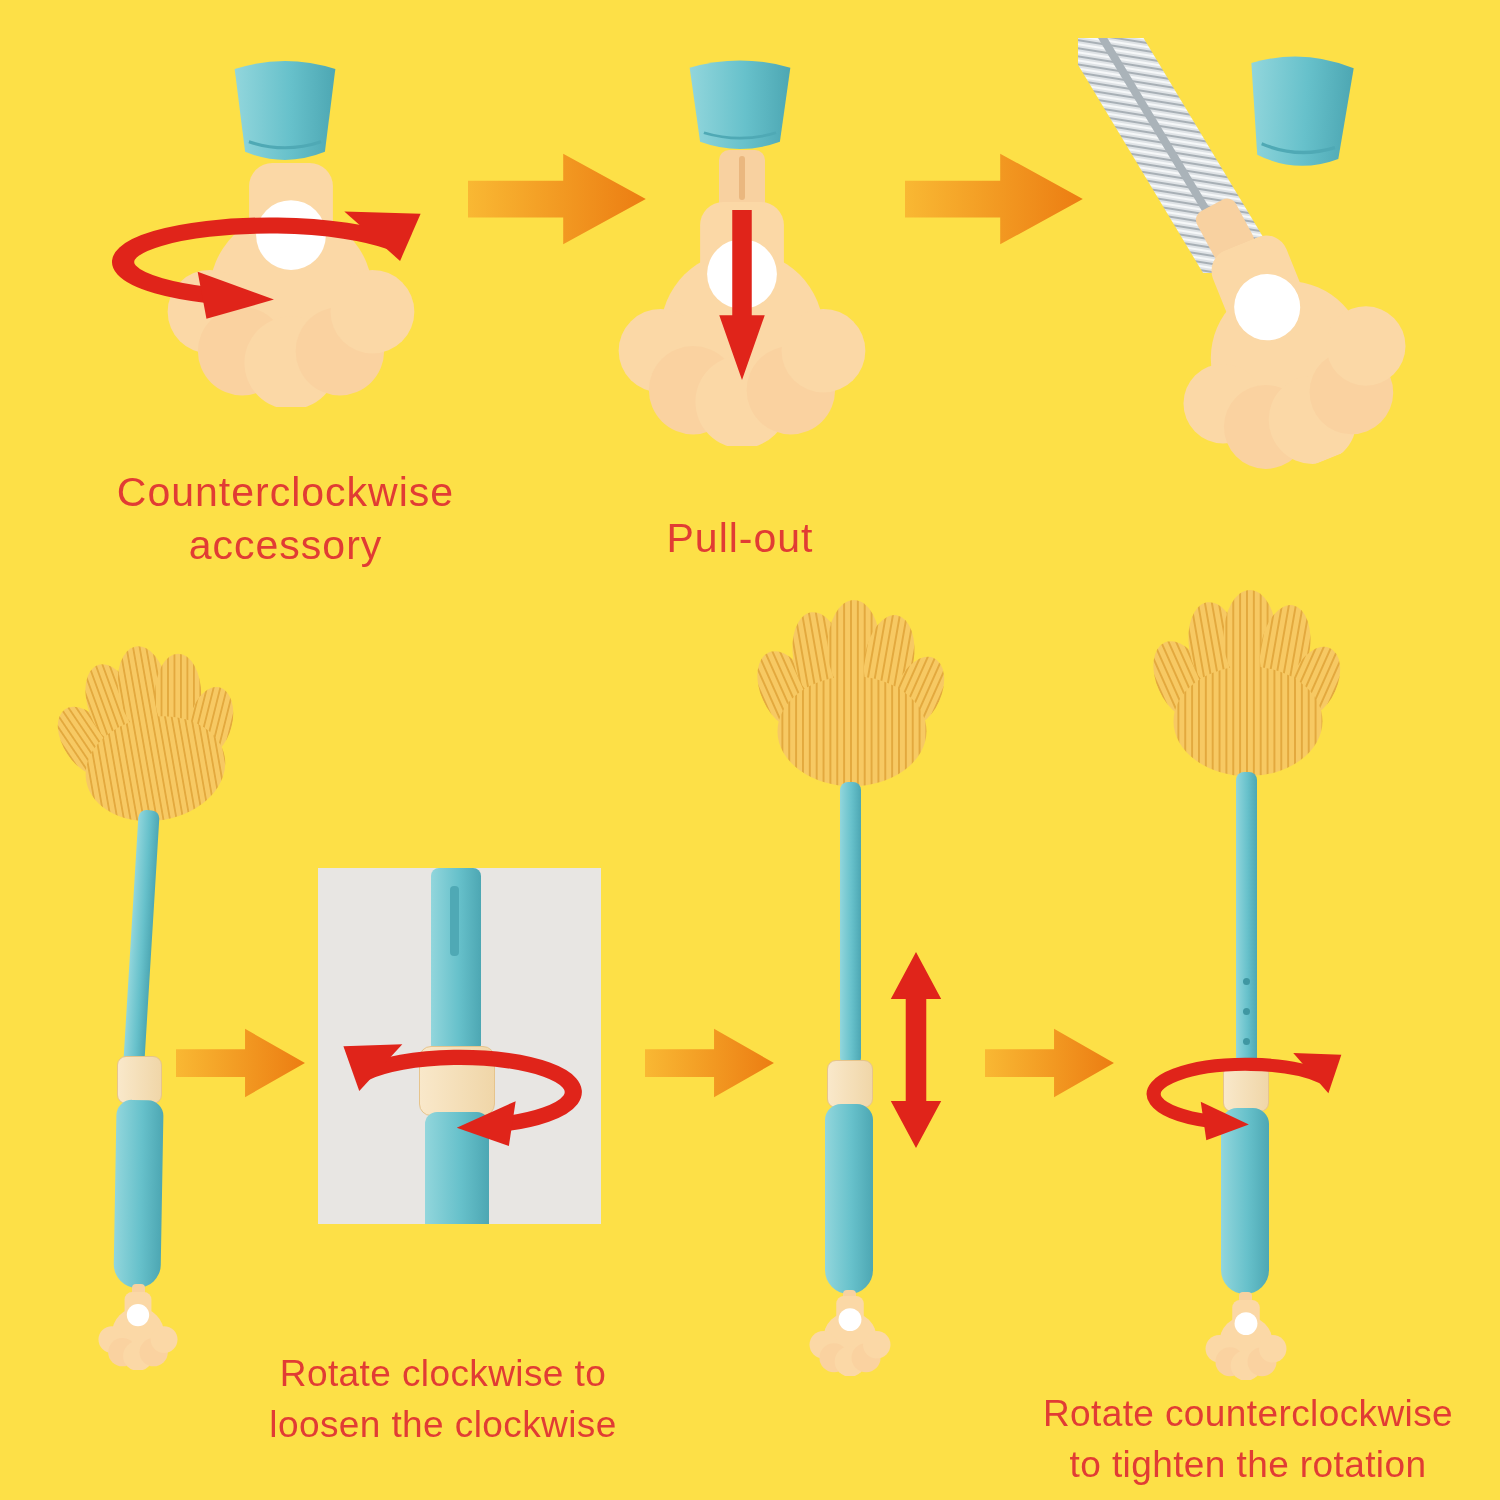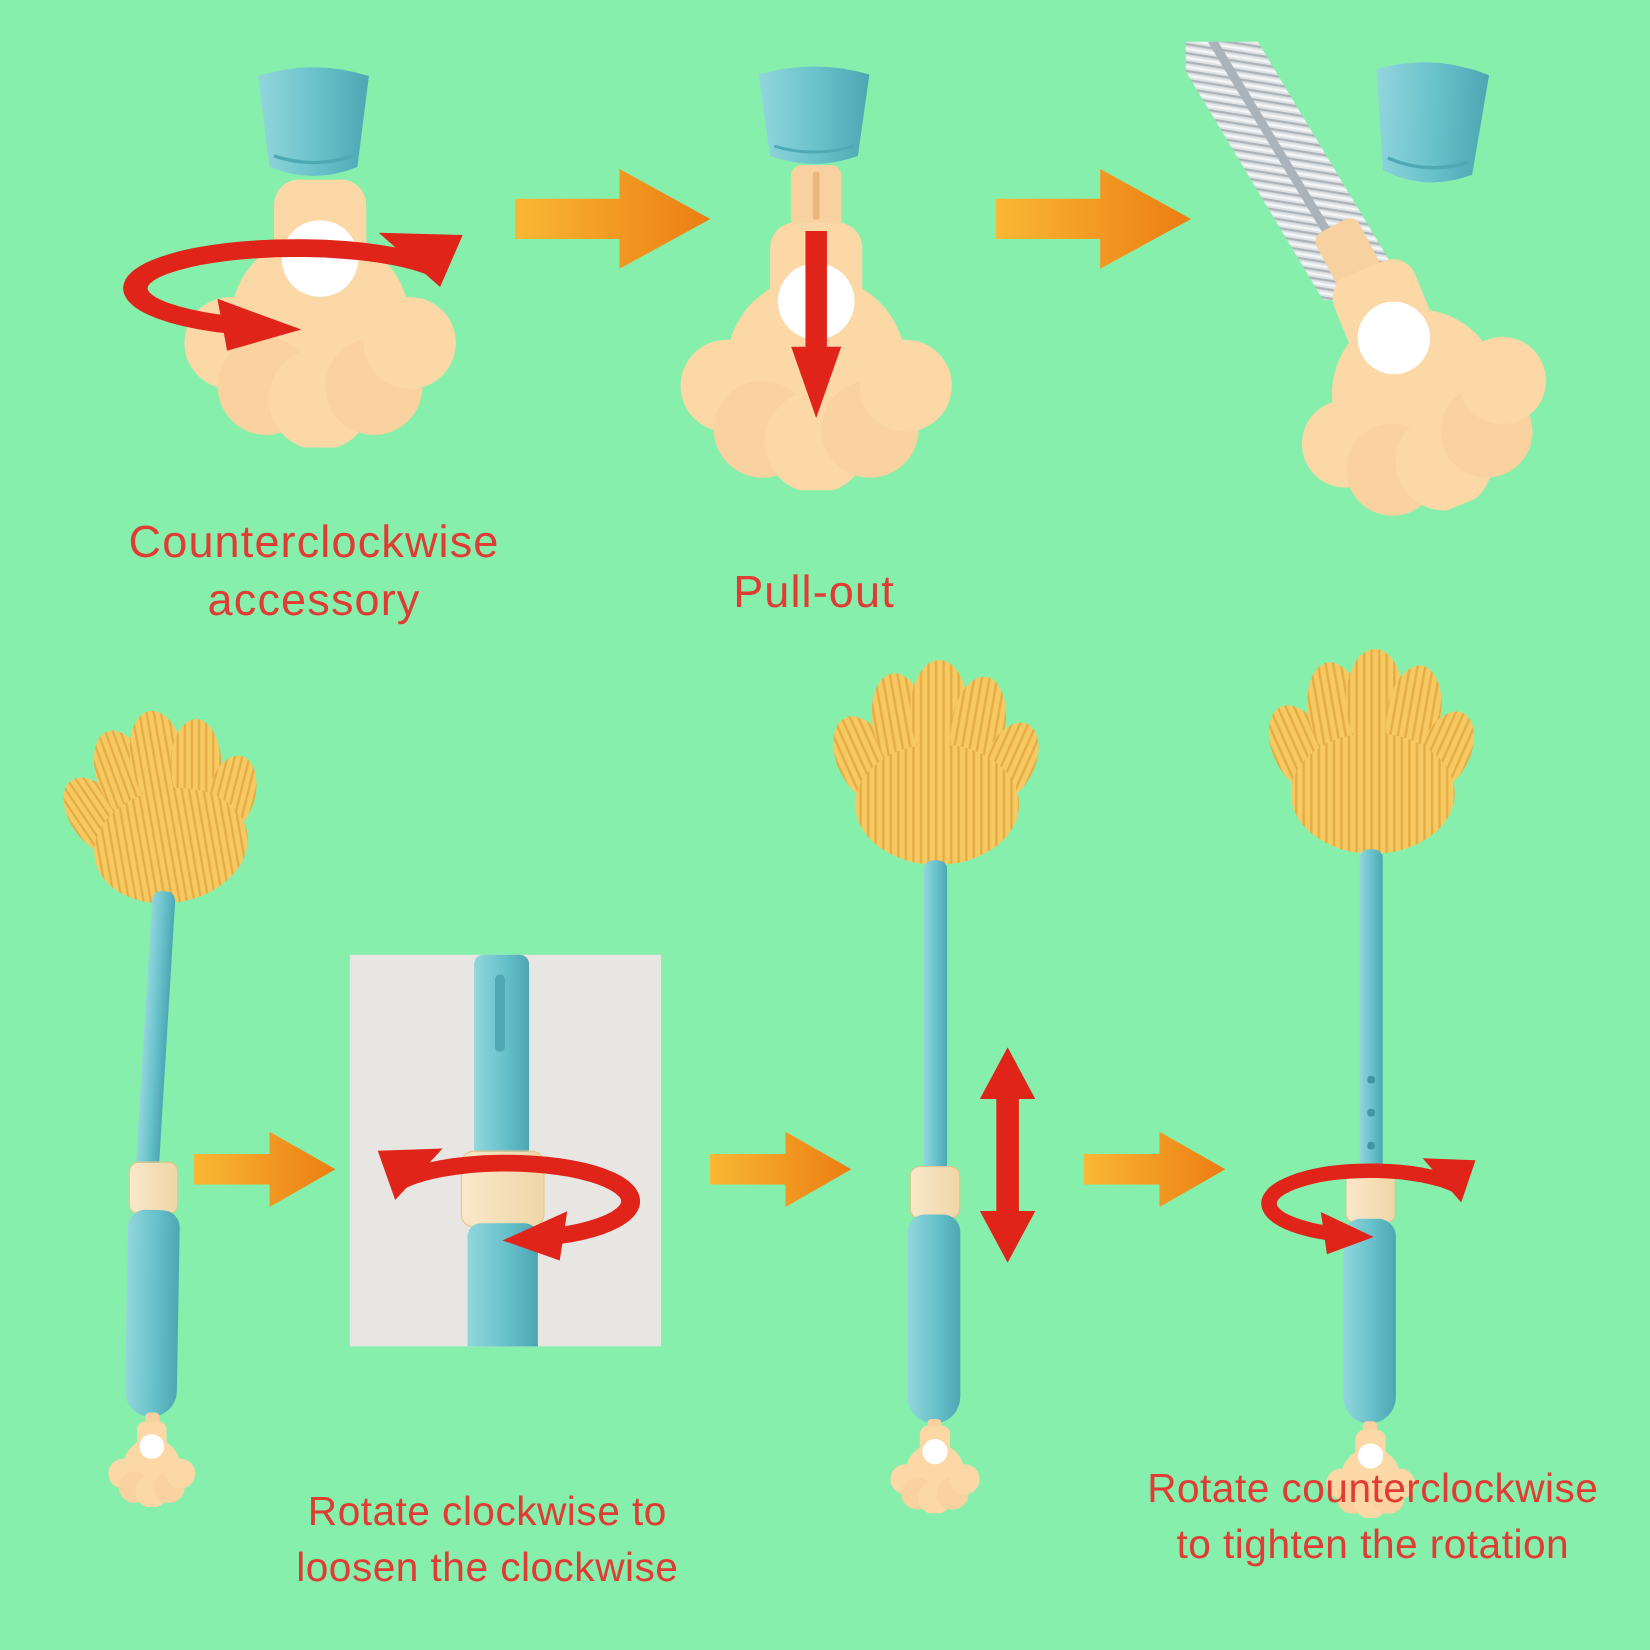--- a/index.html
+++ b/index.html
@@ -1,17 +1,17 @@
 <!DOCTYPE html>
 <html><head>
 <meta charset="utf-8">
 <style>
   html,body{margin:0;padding:0;background:#ffffff}
   body{font-family:"Liberation Sans",sans-serif}
-  #stage{position:relative;width:1500px;height:1500px;background:#86efac;overflow:hidden}
+  #stage{position:relative;width:1500px;height:1500px;background:#fde047;overflow:hidden}
   .abs{position:absolute}
   .group{position:absolute;left:0;top:0;width:0;height:0;overflow:visible}
   .caption{position:absolute;color:#e13c34;text-align:center;font-weight:500}
   .caption div{white-space:nowrap}
   .caption.top{font-size:41px;line-height:1.3;letter-spacing:1px}
   .caption.bottom{font-size:37px;line-height:1.38;letter-spacing:.4px}
   .teal{background:linear-gradient(90deg,#92d6dc,#67c1cb 55%,#4da7b3)}
   .stem{border-radius:8px}
   .handle{border-radius:16px 16px 24px 24px}
   .collar{background:linear-gradient(90deg,#f9e8ca,#f0d6a8);border:1px solid #e6c48c;border-radius:9px;box-sizing:border-box}
@@ -218,18 +218,18 @@
         <use href="#sym-rot-arrow"></use>
       </svg>
   </div>
 
   <div class="caption bottom" style="left:248px;top:1348px;width:390px">
     <div>Rotate clockwise to</div>
     <div>loosen the clockwise</div>
   </div>
   <div class="caption bottom" style="left:700px;top:1388px;width:290px">
   </div>
-  <div class="caption bottom" style="left:1023px;top:1327px;width:450px">
+  <div class="caption bottom" style="left:1023px;top:1388px;width:450px">
     <div>Rotate counterclockwise</div>
     <div>to tighten the rotation</div>
   </div>
 
 </div>
 
 </body></html>

